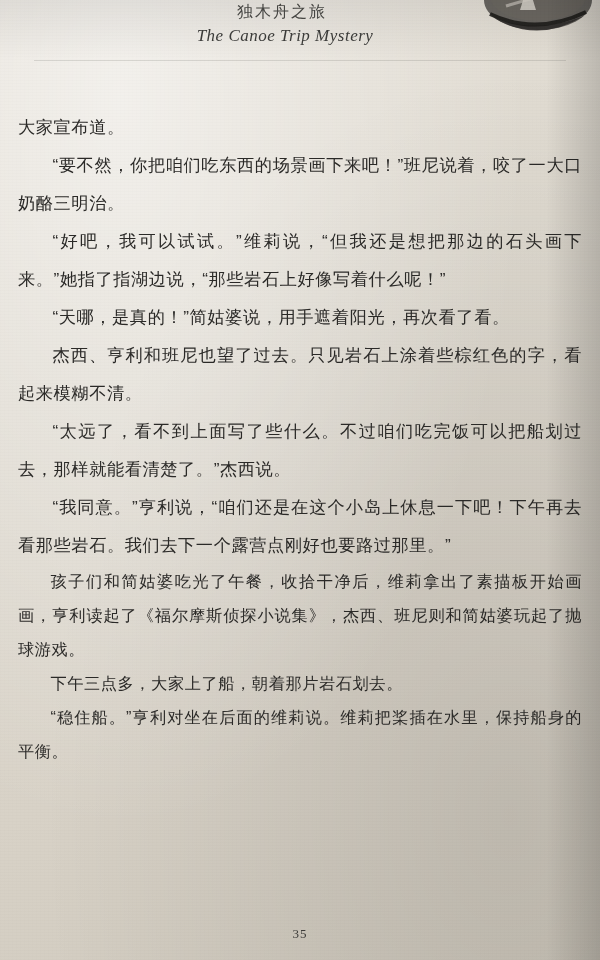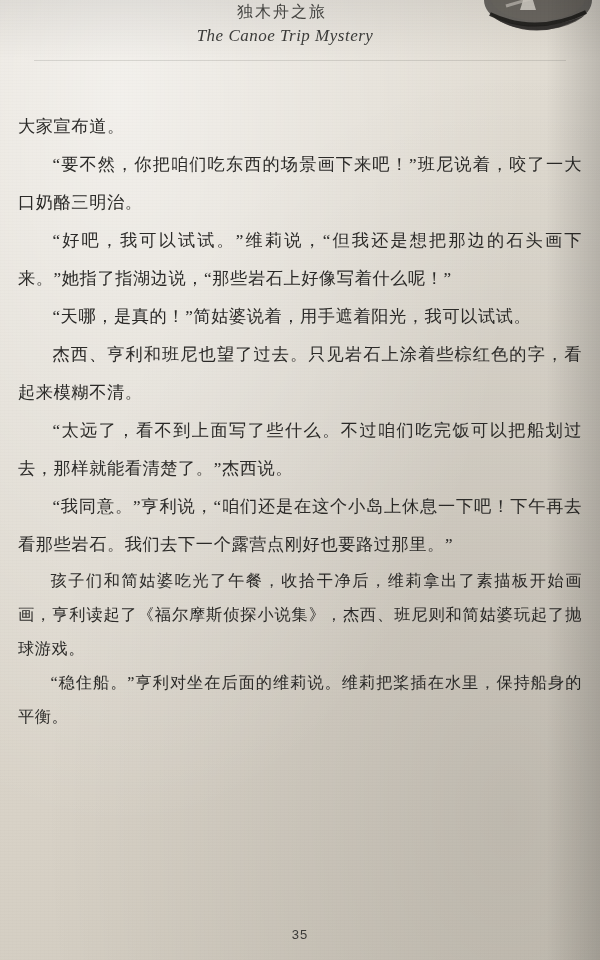--- a/index.html
+++ b/index.html
@@ -86,21 +86,21 @@
     width: 120px;
     height: 74px;
   }
 
   
   .body-text {
     position: absolute;
     top: 108px;
     left: 18px;
     width: 564px;
-    font-family: Liberation Serif, serif;
+    font-family: Liberation Sans, sans-serif;
     font-size: 17.2px;
     line-height: 38px;
     color: #2b2a28;
     letter-spacing: 0.6px;
   }
   .body-text p {
     margin: 0 0 0 0;
     text-align: justify;
     text-justify: inter-ideograph;
   }
@@ -112,21 +112,21 @@
     font-size: 16.2px;
     line-height: 34px;
   }
 
   .page-number {
     position: absolute;
     bottom: 18px;
     left: 0;
     right: 0;
     text-align: center;
-    font-family: Liberation Sans, sans-serif;
+    font-family: Liberation Serif, serif;
     font-size: 13px;
     color: #3b3a38;
     letter-spacing: 1px;
   }
 
   
   .edge-shade {
     position: absolute;
     top: 0;
     right: 0;
@@ -165,25 +165,26 @@
         <circle cx="56" cy="14" r="5" fill="#3a3835" opacity="0.9"></circle>
         <path d="M30 40 L78 26" stroke="#d8d3ca" stroke-width="3" opacity="0.6"></path>
       </svg>
     </div>
   </div>
 
   <div class="body-text">
     <p>大家宣布道。</p>
     <p class="indent">“要不然，你把咱们吃东西的场景画下来吧！”班尼说着，咬了一大口奶酪三明治。</p>
     <p class="indent">“好吧，我可以试试。”维莉说，“但我还是想把那边的石头画下来。”她指了指湖边说，“那些岩石上好像写着什么呢！”</p>
-    <p class="indent">“天哪，是真的！”简姑婆说着，用手遮着阳光，我可以试试。</p>
+    <p class="indent">“天哪，是真的！”简姑婆说，用手遮着阳光，再次看了看。</p>
     <p class="indent">杰西、亨利和班尼也望了过去。只见岩石上涂着些棕红色的字，看起来模糊不清。</p>
     <p class="indent">“太远了，看不到上面写了些什么。不过咱们吃完饭可以把船划过去，那样就能看清楚了。”杰西说。</p>
     <p class="indent">“我同意。”亨利说，“咱们还是在这个小岛上休息一下吧！下午再去看那些岩石。我们去下一个露营点刚好也要路过那里。”</p>
     <p class="indent para-small">孩子们和简姑婆吃光了午餐，收拾干净后，维莉拿出了素描板开始画画，亨利读起了《福尔摩斯侦探小说集》，杰西、班尼则和简姑婆玩起了抛球游戏。</p>
+    <p class="indent para-small">下午三点多，大家上了船，朝着那片岩石划去。</p>
     <p class="indent para-small">“稳住船。”亨利对坐在后面的维莉说。维莉把桨插在水里，保持船身的平衡。</p>
   </div>
 
   <div class="page-number">35</div>
 
   <div class="grain"></div>
   <div class="edge-shade"></div>
   <div class="edge-shade-top"></div>
 </div>
 

